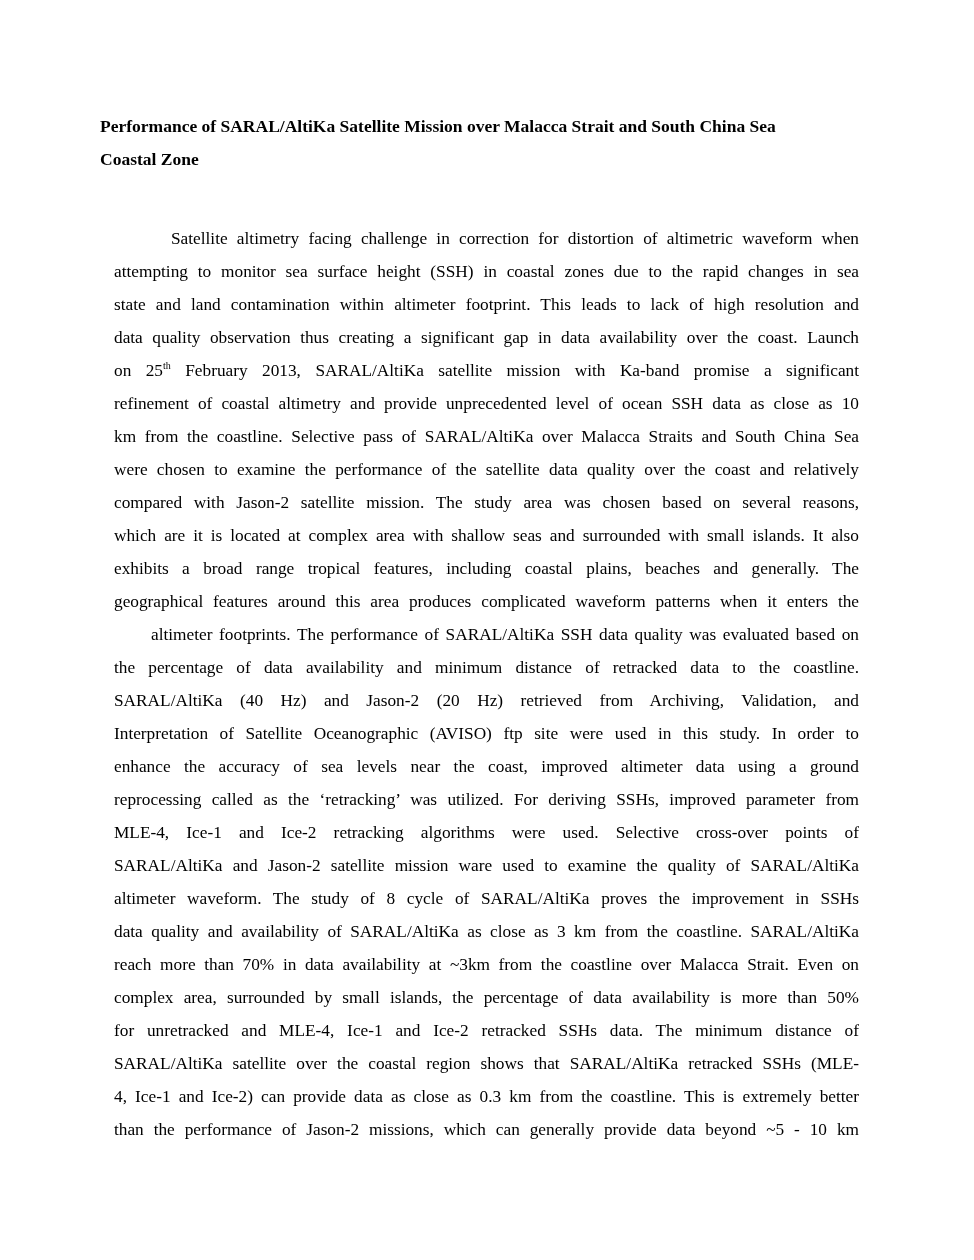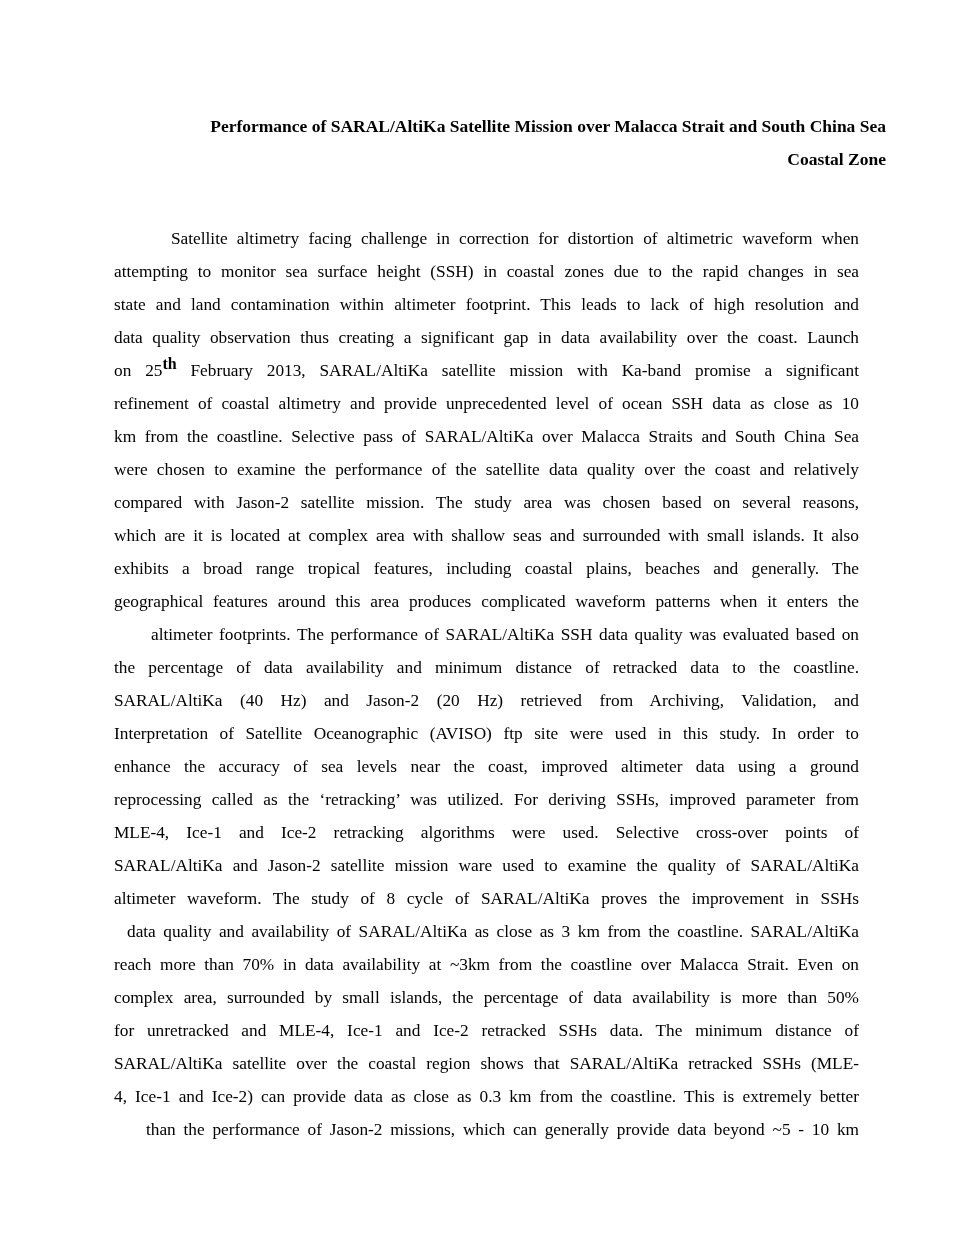--- a/index.html
+++ b/index.html
@@ -17,23 +17,23 @@
     }
     .page {
       position: absolute;
       left: 0; top: 0;
       width: 974px;
       height: 1260px;
       background: #ffffff;
     }
     .title {
       position: absolute;
-      left: 112px;
+      left: 100px;
       width: 774px;
-      text-align: right;
+      text-align: left;
       font-weight: bold;
       font-size: 17.5px;
       line-height: 33px;
       top: 110px;
     }
     .title-line {
       display: block;
       white-space: nowrap;
     }
     .body {
@@ -50,27 +50,25 @@
       text-align: justify;
       text-align-last: justify;
       white-space: nowrap;
       overflow: visible;
     }
     .line.first {
       padding-left: 57px;
     }
     .line.last {
       text-align-last: justify;
-      margin-left: 32px;
     }
     sup {
-      font-size: 16px;
+      font-size: 10px;
       line-height: 0;
       vertical-align: super;
-      font-weight: bold;
     }
   </style>
 </head>
 <body>
 
 <div class="page">
 
   <div class="title">
     <span class="title-line">Performance of SARAL/AltiKa Satellite Mission over Malacca Strait and South China Sea</span>
     <span class="title-line">Coastal Zone</span>
@@ -91,21 +89,21 @@
     <div class="line" style="white-space: normal; overflow: hidden;">geographical features around this area produces complicated waveform patterns when it enters the</div>
     <div class="line" style="white-space: normal; overflow: hidden; margin-left: 37px;">altimeter footprints. The performance of SARAL/AltiKa SSH data quality was evaluated based on</div>
     <div class="line" style="white-space: normal; overflow: hidden;">the percentage of data availability and minimum distance of retracked data to the coastline.</div>
     <div class="line" style="white-space: normal; overflow: hidden;">SARAL/AltiKa (40 Hz) and Jason-2 (20 Hz) retrieved from Archiving, Validation, and</div>
     <div class="line" style="white-space: normal; overflow: hidden;">Interpretation of Satellite Oceanographic (AVISO) ftp site were used in this study. In order to</div>
     <div class="line" style="white-space: normal; overflow: hidden;">enhance the accuracy of sea levels near the coast, improved altimeter data using a ground</div>
     <div class="line" style="white-space: normal; overflow: hidden;">reprocessing called as the ‘retracking’ was utilized. For deriving SSHs, improved parameter from</div>
     <div class="line" style="white-space: normal; overflow: hidden;">MLE-4, Ice-1 and Ice-2 retracking algorithms were used. Selective cross-over points of</div>
     <div class="line" style="white-space: normal; overflow: hidden;">SARAL/AltiKa and Jason-2 satellite mission ware used to examine the quality of SARAL/AltiKa</div>
     <div class="line" style="white-space: normal; overflow: hidden;">altimeter waveform. The study of 8 cycle of SARAL/AltiKa proves the improvement in SSHs</div>
-    <div class="line" style="white-space: normal; overflow: hidden; margin-left: 13px;">data quality and availability of SARAL/AltiKa as close as 3 km from the coastline. SARAL/AltiKa</div>
+    <div class="line" style="white-space: normal; overflow: hidden;">data quality and availability of SARAL/AltiKa as close as 3 km from the coastline. SARAL/AltiKa</div>
     <div class="line" style="white-space: normal; overflow: hidden;">reach more than 70% in data availability at ~3km from the coastline over Malacca Strait. Even on</div>
     <div class="line" style="white-space: normal; overflow: hidden;">complex area, surrounded by small islands, the percentage of data availability is more than 50%</div>
     <div class="line" style="white-space: normal; overflow: hidden;">for unretracked and MLE-4, Ice-1 and Ice-2 retracked SSHs data. The minimum distance of</div>
     <div class="line" style="white-space: normal; overflow: hidden;">SARAL/AltiKa satellite over the coastal region shows that SARAL/AltiKa retracked SSHs (MLE-</div>
     <div class="line" style="white-space: normal; overflow: hidden;">4, Ice-1 and Ice-2) can provide data as close as 0.3 km from the coastline. This is extremely better</div>
     <div class="line last" style="white-space: normal; overflow: hidden;">than the performance of Jason-2 missions, which can generally provide data beyond ~5 - 10 km</div>
   </div>
 
 </div>
 

